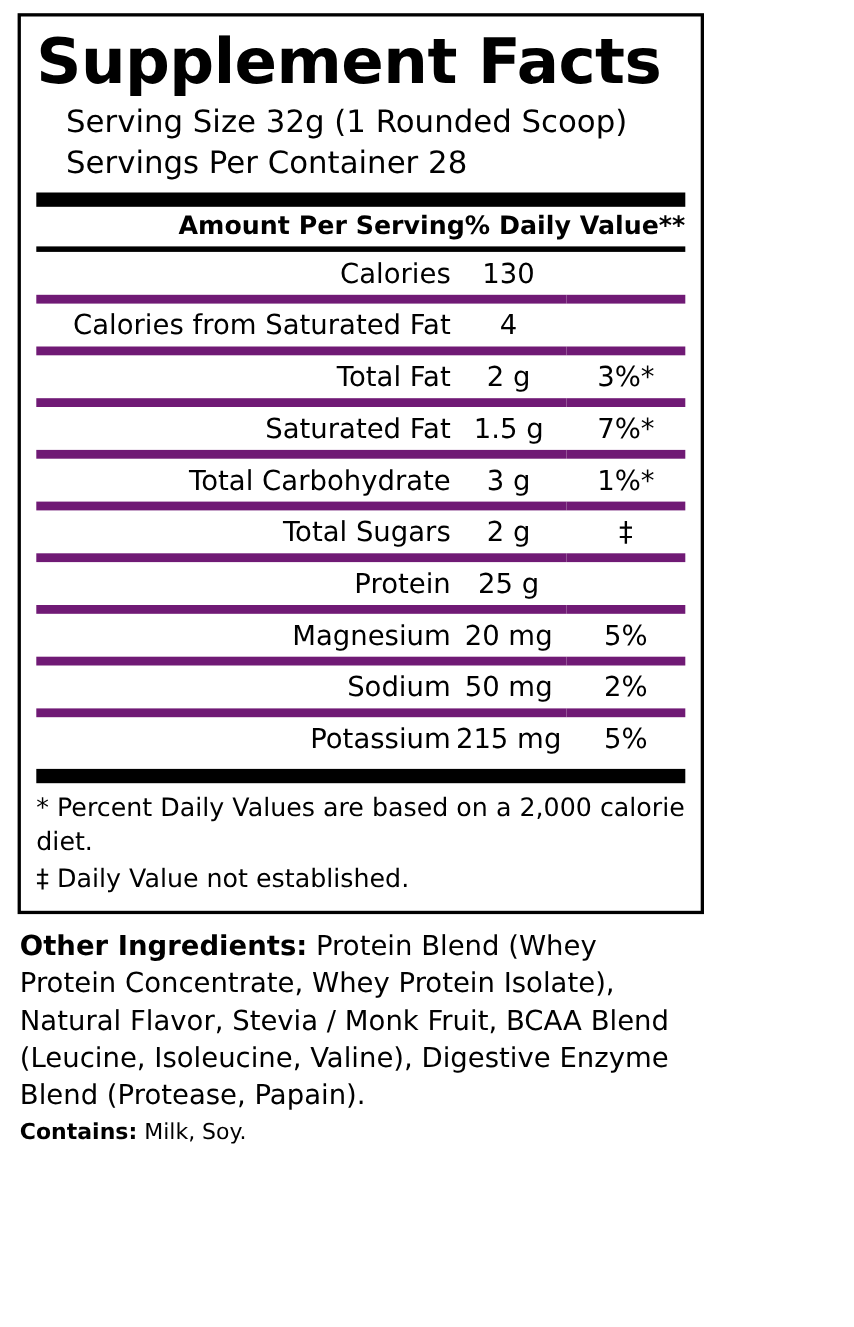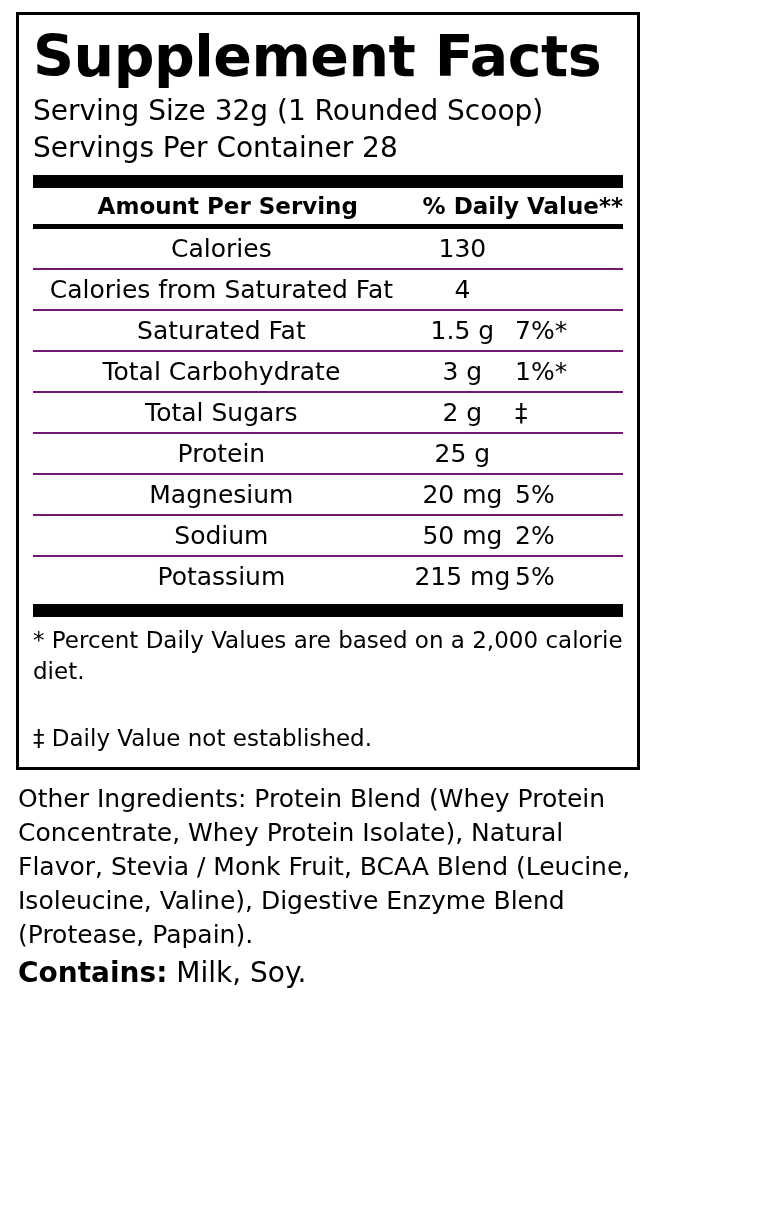--- a/index.html
+++ b/index.html
@@ -31,20 +31,21 @@
     font-weight: bold;
     letter-spacing: -0.5px;
     line-height: 1.05;
     margin: 2px 0 6px 0;
     white-space: nowrap;
   }
   .serving-line {
     font-size: 28px;
     line-height: 1.32;
     white-space: nowrap;
+    margin-left: 27px;
   }
   .bar-thick {
     height: 13px;
     background: #000;
     margin: 8px 0 0 0;
   }
   .bar-medium {
     height: 5px;
     background: #000;
   }
@@ -52,57 +53,57 @@
     width: 100%;
     border-collapse: collapse;
     font-size: 25px;
   }
   table.facts td {
     padding: 5px 0 5px 0;
     vertical-align: baseline;
     white-space: nowrap;
   }
   tr.row > td {
-    border-bottom: 2px solid #701a75;
+    border-bottom: 8px solid #701a75;
   }
   tr.row.nb > td {
     border-bottom: none;
   }
   td.name {
-    text-align: center;
+    text-align: right;
   }
   td.amount {
     text-align: center;
     padding-right: 4px;
   }
   td.dv {
-    text-align: left;
+    text-align: center;
     width: 108px;
   }
   .hdr td {
     font-weight: bold;
     font-size: 23px;
     padding-bottom: 4px;
     padding-top: 3px;
   }
   .indent1 { padding-left: 17px; }
   .indent2 { padding-left: 34px; }
   .footnotes {
     font-size: 23px;
     line-height: 1.38;
     padding-top: 8px;
   }
   .other {
     font-size: 25px;
     line-height: 1.36;
     padding: 12px 2px 0 2px;
   }
-  .other b { font-weight: normal; }
+  .other b { font-weight: bold; }
   .contains {
-    font-size: 28px;
+    font-size: 20px;
     line-height: 1.36;
     padding: 2px 2px 0 2px;
   }
 </style>
 </head>
 <body>
 
 <div class="page">
 
   <div class="panel">
@@ -131,20 +132,25 @@
           <td class="name">Calories</td>
           <td class="amount">130</td>
           <td class="dv"></td>
         </tr>
         <tr class="row">
           <td class="name indent1">Calories from Saturated Fat</td>
           <td class="amount">4</td>
           <td class="dv"></td>
         </tr>
         <tr class="row">
+          <td class="name">Total Fat</td>
+          <td class="amount">2 g</td>
+          <td class="dv">3%*</td>
+        </tr>
+        <tr class="row">
           <td class="name indent1">Saturated Fat</td>
           <td class="amount">1.5 g</td>
           <td class="dv">7%*</td>
         </tr>
         <tr class="row">
           <td class="name">Total Carbohydrate</td>
           <td class="amount">3 g</td>
           <td class="dv">1%*</td>
         </tr>
         <tr class="row">
@@ -171,21 +177,21 @@
           <td class="name">Potassium</td>
           <td class="amount">215 mg</td>
           <td class="dv">5%</td>
         </tr>
       </tbody>
     </table>
 
     <div class="bar-thick"></div>
 
     <div class="footnotes">* Percent Daily Values are based on a 2,000 calorie diet.</div>
-    <div class="footnotes" style="padding-top:1px;margin-top:34px;">‡ Daily Value not established.</div>
+    <div class="footnotes" style="padding-top:1px;">‡ Daily Value not established.</div>
 
   </div>
 
   <div class="other">
     <b>Other Ingredients:</b><span> Protein Blend (Whey Protein Concentrate, Whey Protein Isolate), Natural Flavor, Stevia / Monk Fruit, BCAA Blend (Leucine, Isoleucine, Valine), Digestive Enzyme Blend (Protease, Papain).</span>
   </div>
 
   <div class="contains">
     <b>Contains:</b><span> Milk, Soy.</span>
   </div>

